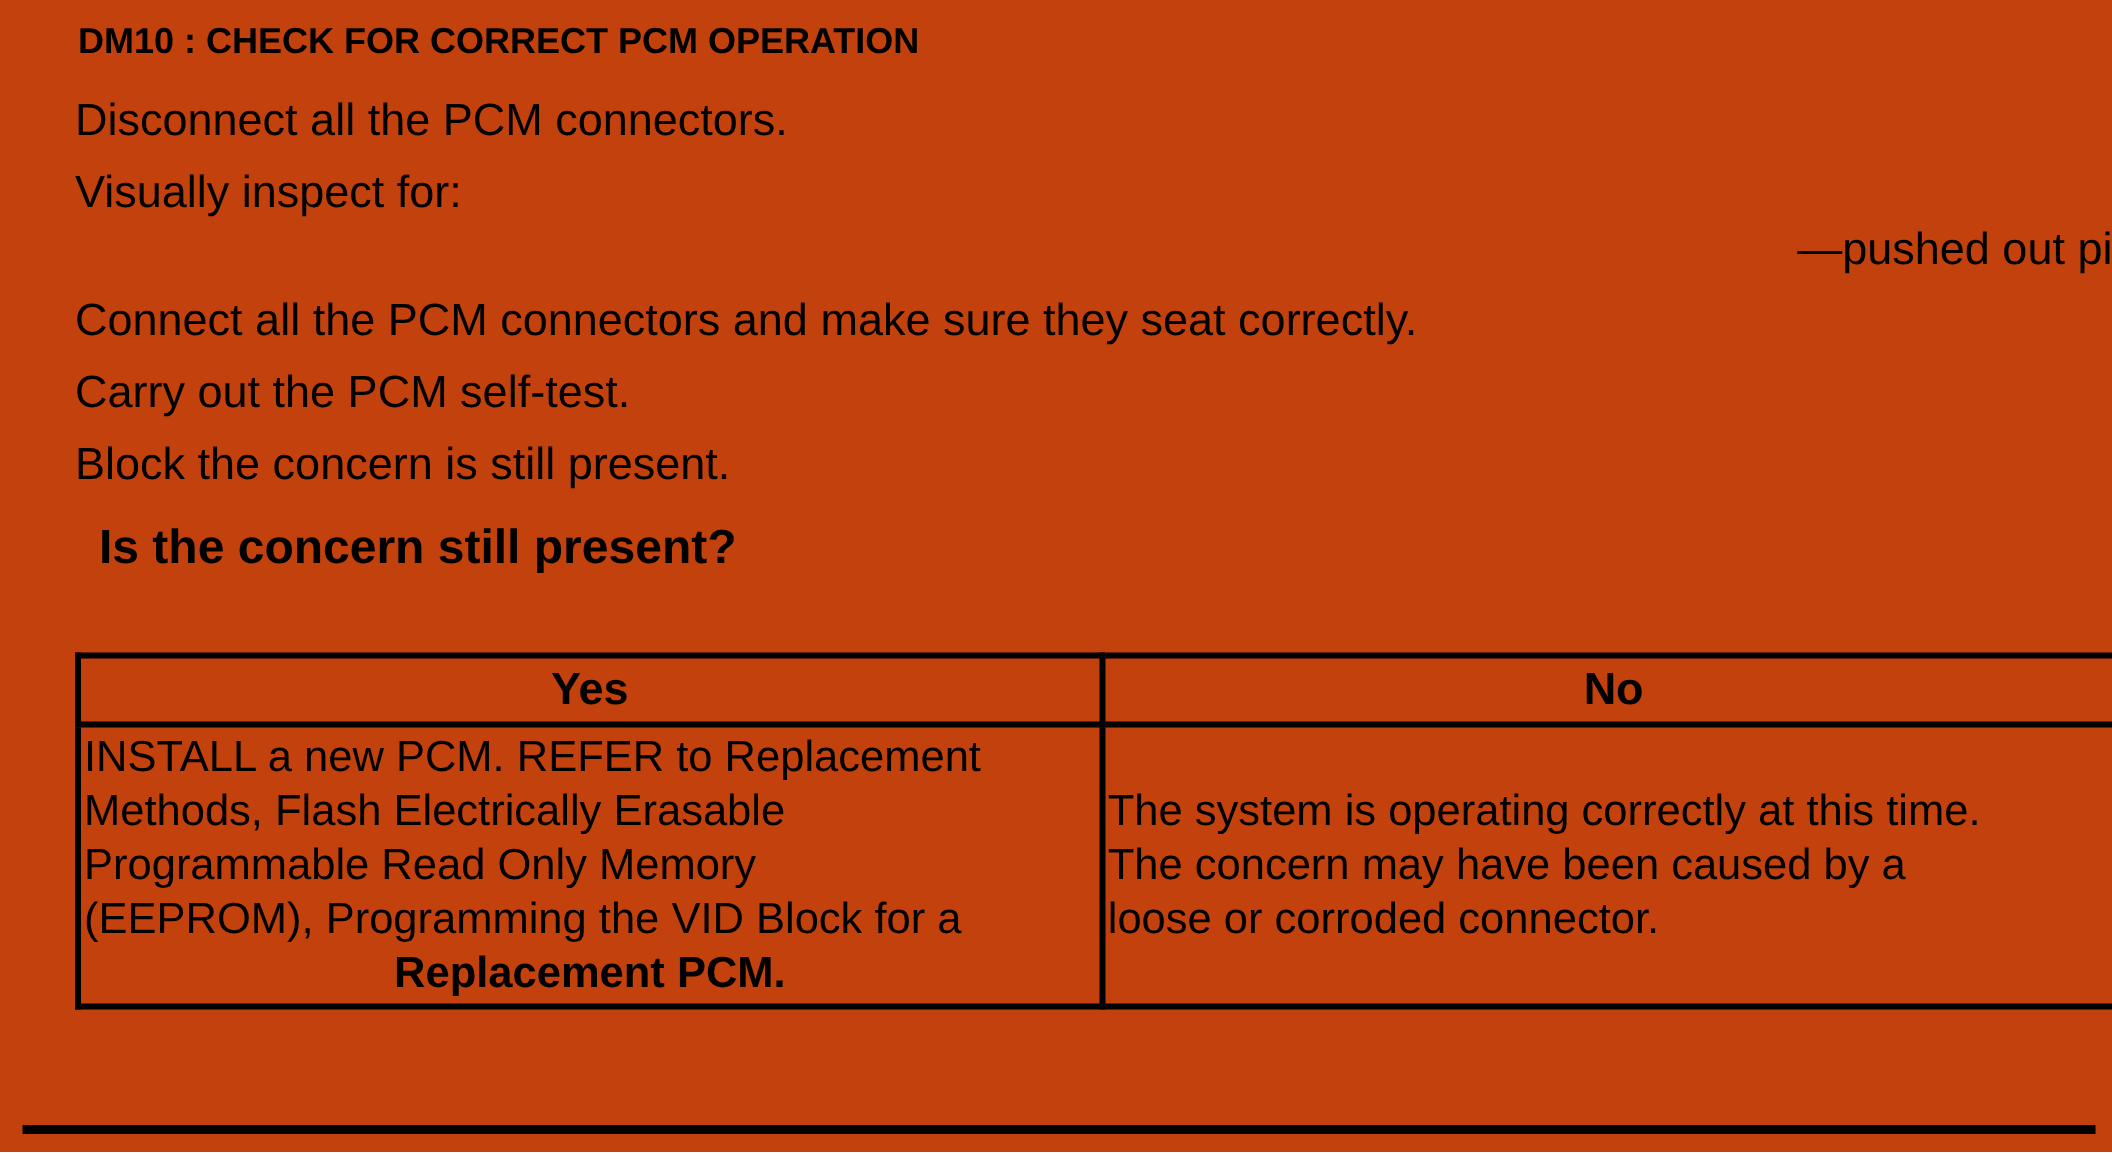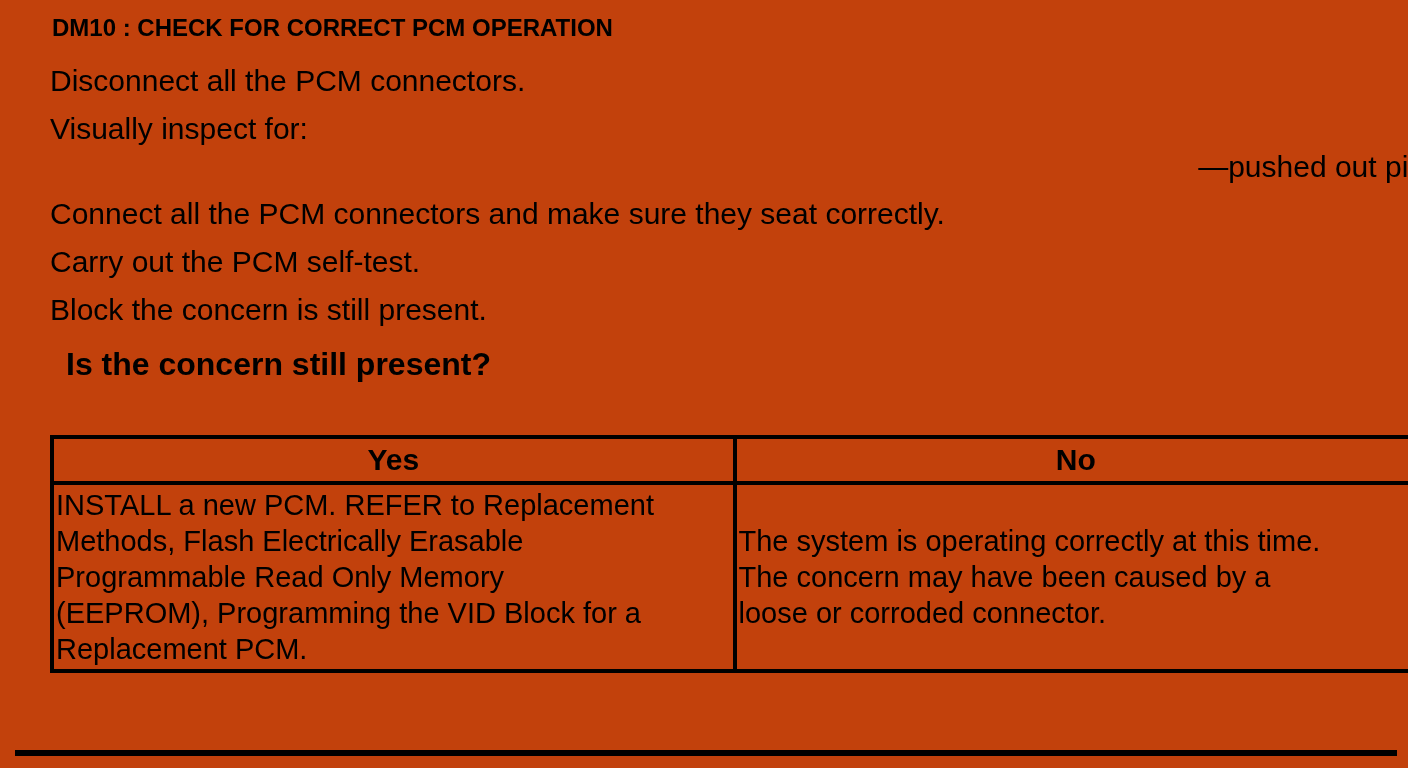--- a/index.html
+++ b/index.html
@@ -68,20 +68,22 @@
     line-height: 36px;
     vertical-align: middle;
     padding: 2px 2px;
     overflow: hidden;
   }
   .cell-line {
     white-space: nowrap;
     text-align: left;
   }
   td.yes-cell .cell-line:last-child {
+    text-align: center;
+    font-weight: bold;
   }
   .bottom-rule {
     position: absolute;
     left: 15px;
     top: 750px;
     width: 1382px;
     height: 6px;
     background: #000000;
   }
 </style>

